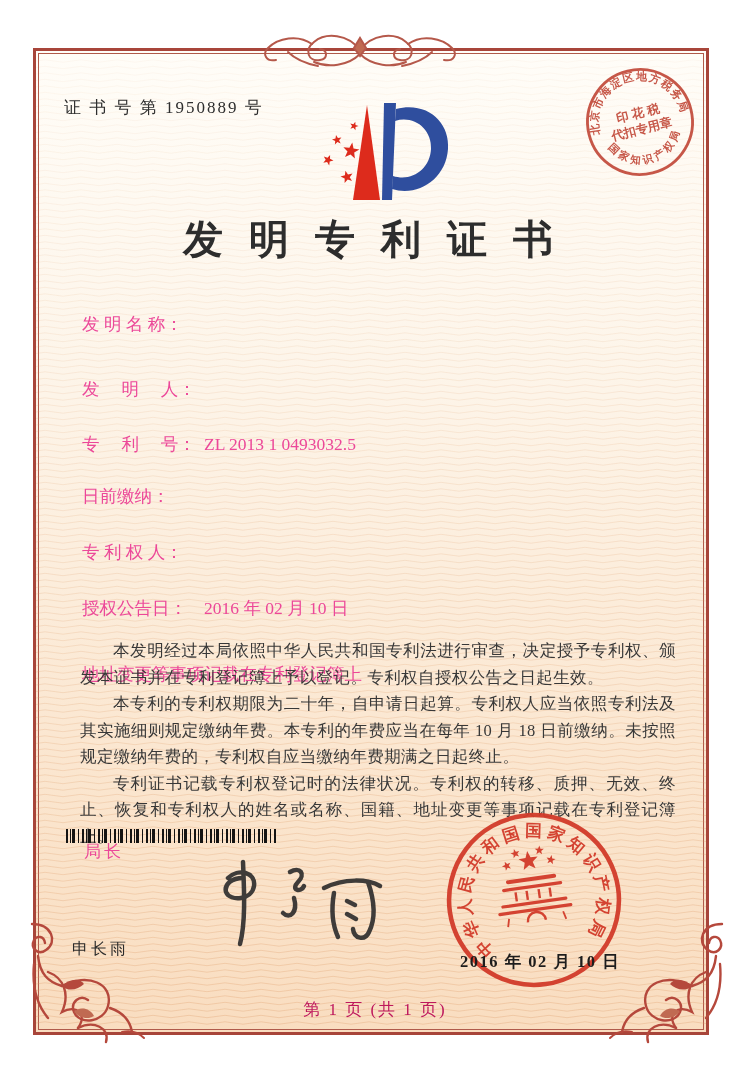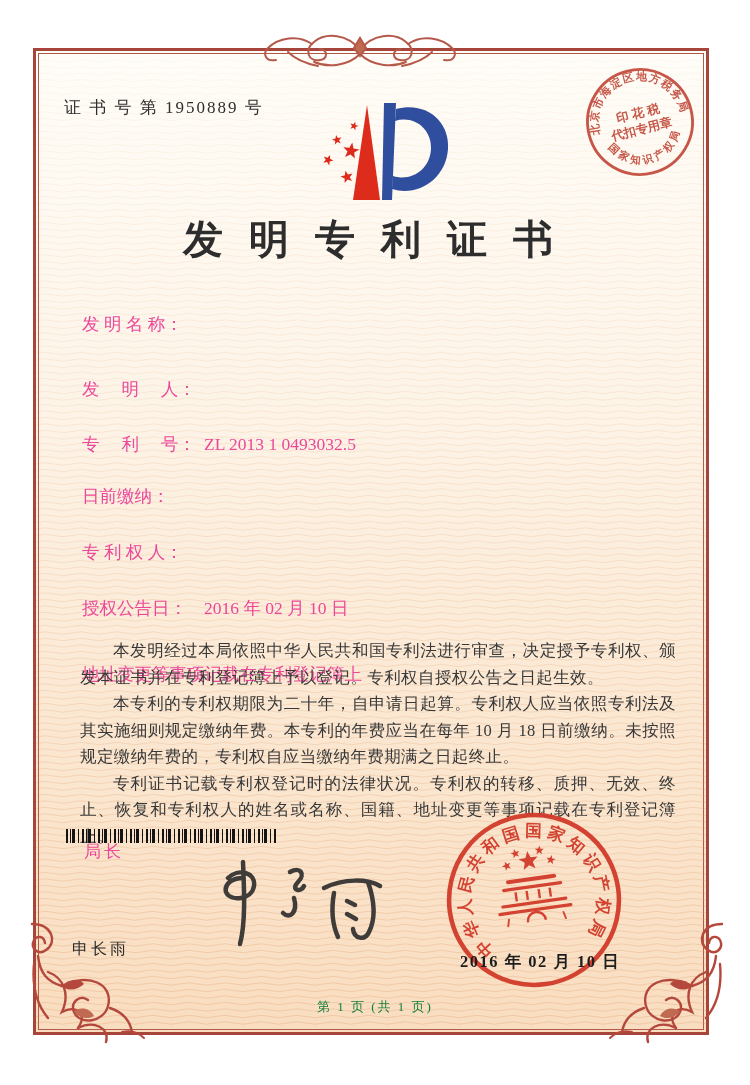--- a/index.html
+++ b/index.html
@@ -48,21 +48,21 @@
   .signer-title{position:absolute;left:84px;top:840px;font-size:17px;color:#ec4899;z-index:5;letter-spacing:3px;}
   .signer-name{position:absolute;left:72px;top:919px;font-size:16px;color:#2b2b2b;z-index:5;letter-spacing:3px;margin-top:20px;}
   .signature{position:absolute;left:198px;top:852px;z-index:6;}
   .big-seal{position:absolute;left:444px;top:810px;z-index:5;opacity:.95;}
   .seal-date{
     position:absolute;left:460px;top:951px;font-size:16.5px;font-weight:600;
     color:#1d1d1d;letter-spacing:1.5px;z-index:7;
   }
   .footer{
     position:absolute;left:0;right:0;top:998px;text-align:center;
-    font-size:13px;color:#15803d;letter-spacing:2px;z-index:5;
+    font-size:17px;color:#be185d;letter-spacing:2px;z-index:5;
   }
   .ornament-top{position:absolute;left:248px;top:26px;z-index:4;}
   .flourish-bl{position:absolute;left:18px;top:916px;z-index:4;}
   .flourish-br{position:absolute;left:604px;top:916px;z-index:4;transform:scaleX(-1);}
   .seal-text{font-family:"Liberation Sans","DejaVu Sans",sans-serif;font-weight:bold;}
 </style>
 </head>
 <body>
 
 <div class="page">

